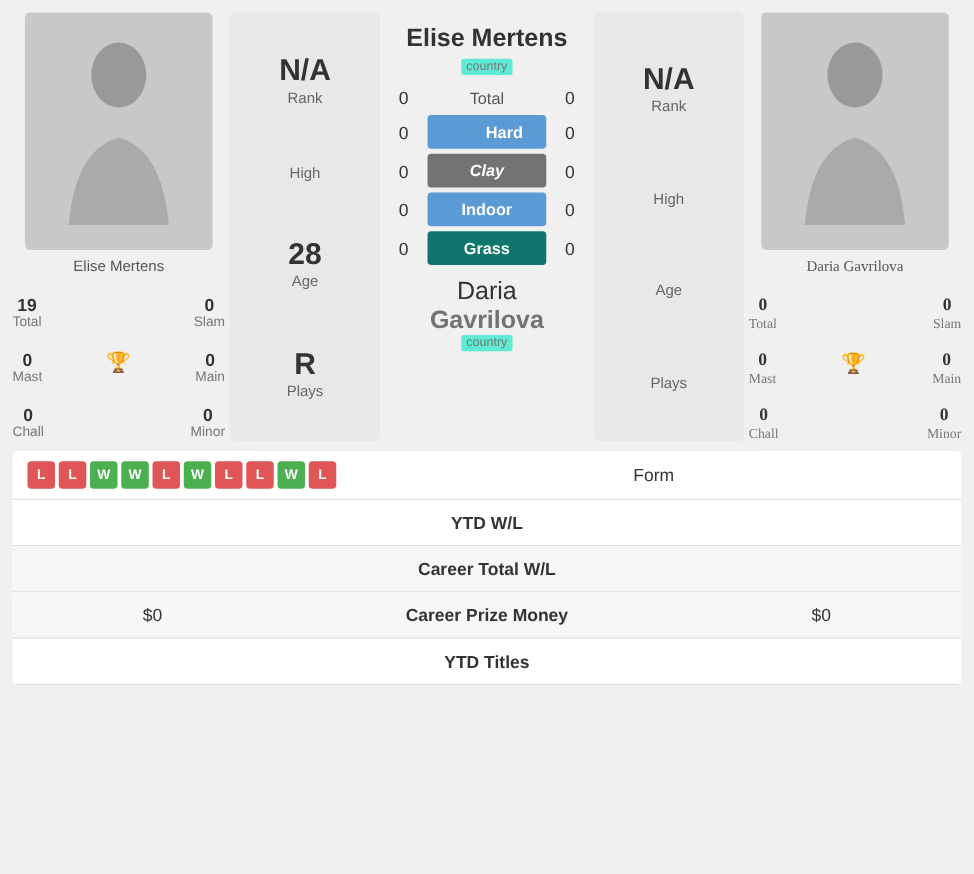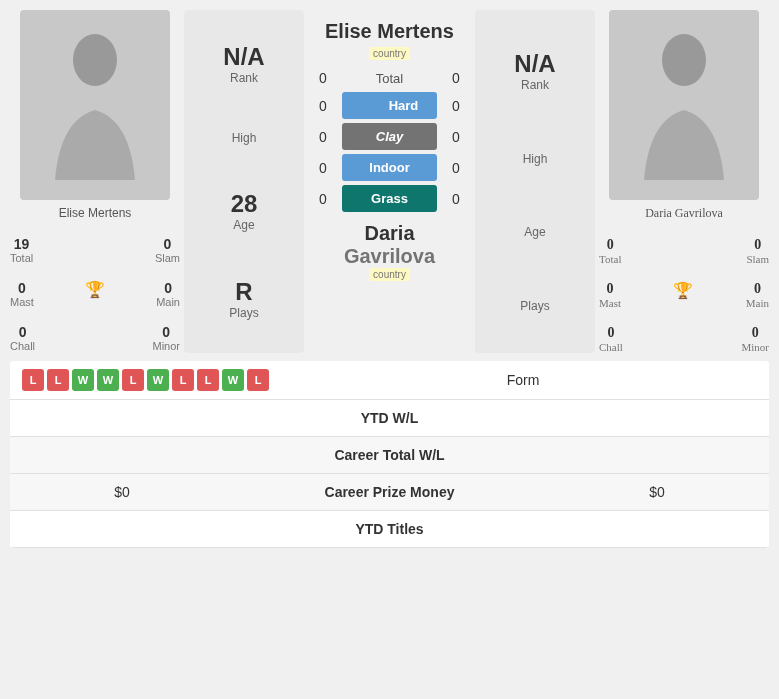--- a/index.html
+++ b/index.html
@@ -275,21 +275,21 @@
       flex-direction: column;
       align-items: center;
       flex: 1;
       padding-top: 10px;
     }
 
     .country-img-placeholder {
       display: inline-block;
       font-size: 10px;
       color: #777;
-      background: #fef9c3;
+      background: #5eead4;
       padding: 1px 4px;
       border-radius: 2px;
     }
 
   </style>
 </head>
 <body>
 
 <div class="main-container">
 
@@ -389,21 +389,21 @@
         </div>
 
         <div class="court-row">
           <div class="court-score">0</div>
           <div class="court-btn grass">Grass</div>
           <div class="court-score">0</div>
         </div>
       </div>
 
       <div style="margin-top:10px;text-align:center;">
-        <div style="font-size:20px;font-weight:bold;color:#333;">Daria</div>
+        <div style="font-size:20px;font-weight:normal;color:#333;">Daria</div>
         <div style="font-size:20px;font-weight:bold;color:#737373;">Gavrilova</div>
         <div class="country-flag">
           <span class="country-img-placeholder">country</span>
         </div>
       </div>
     </div>
 
     <div class="right-stats">
       <div class="center-stat-block">
         <div class="center-stat-value">N/A</div>

